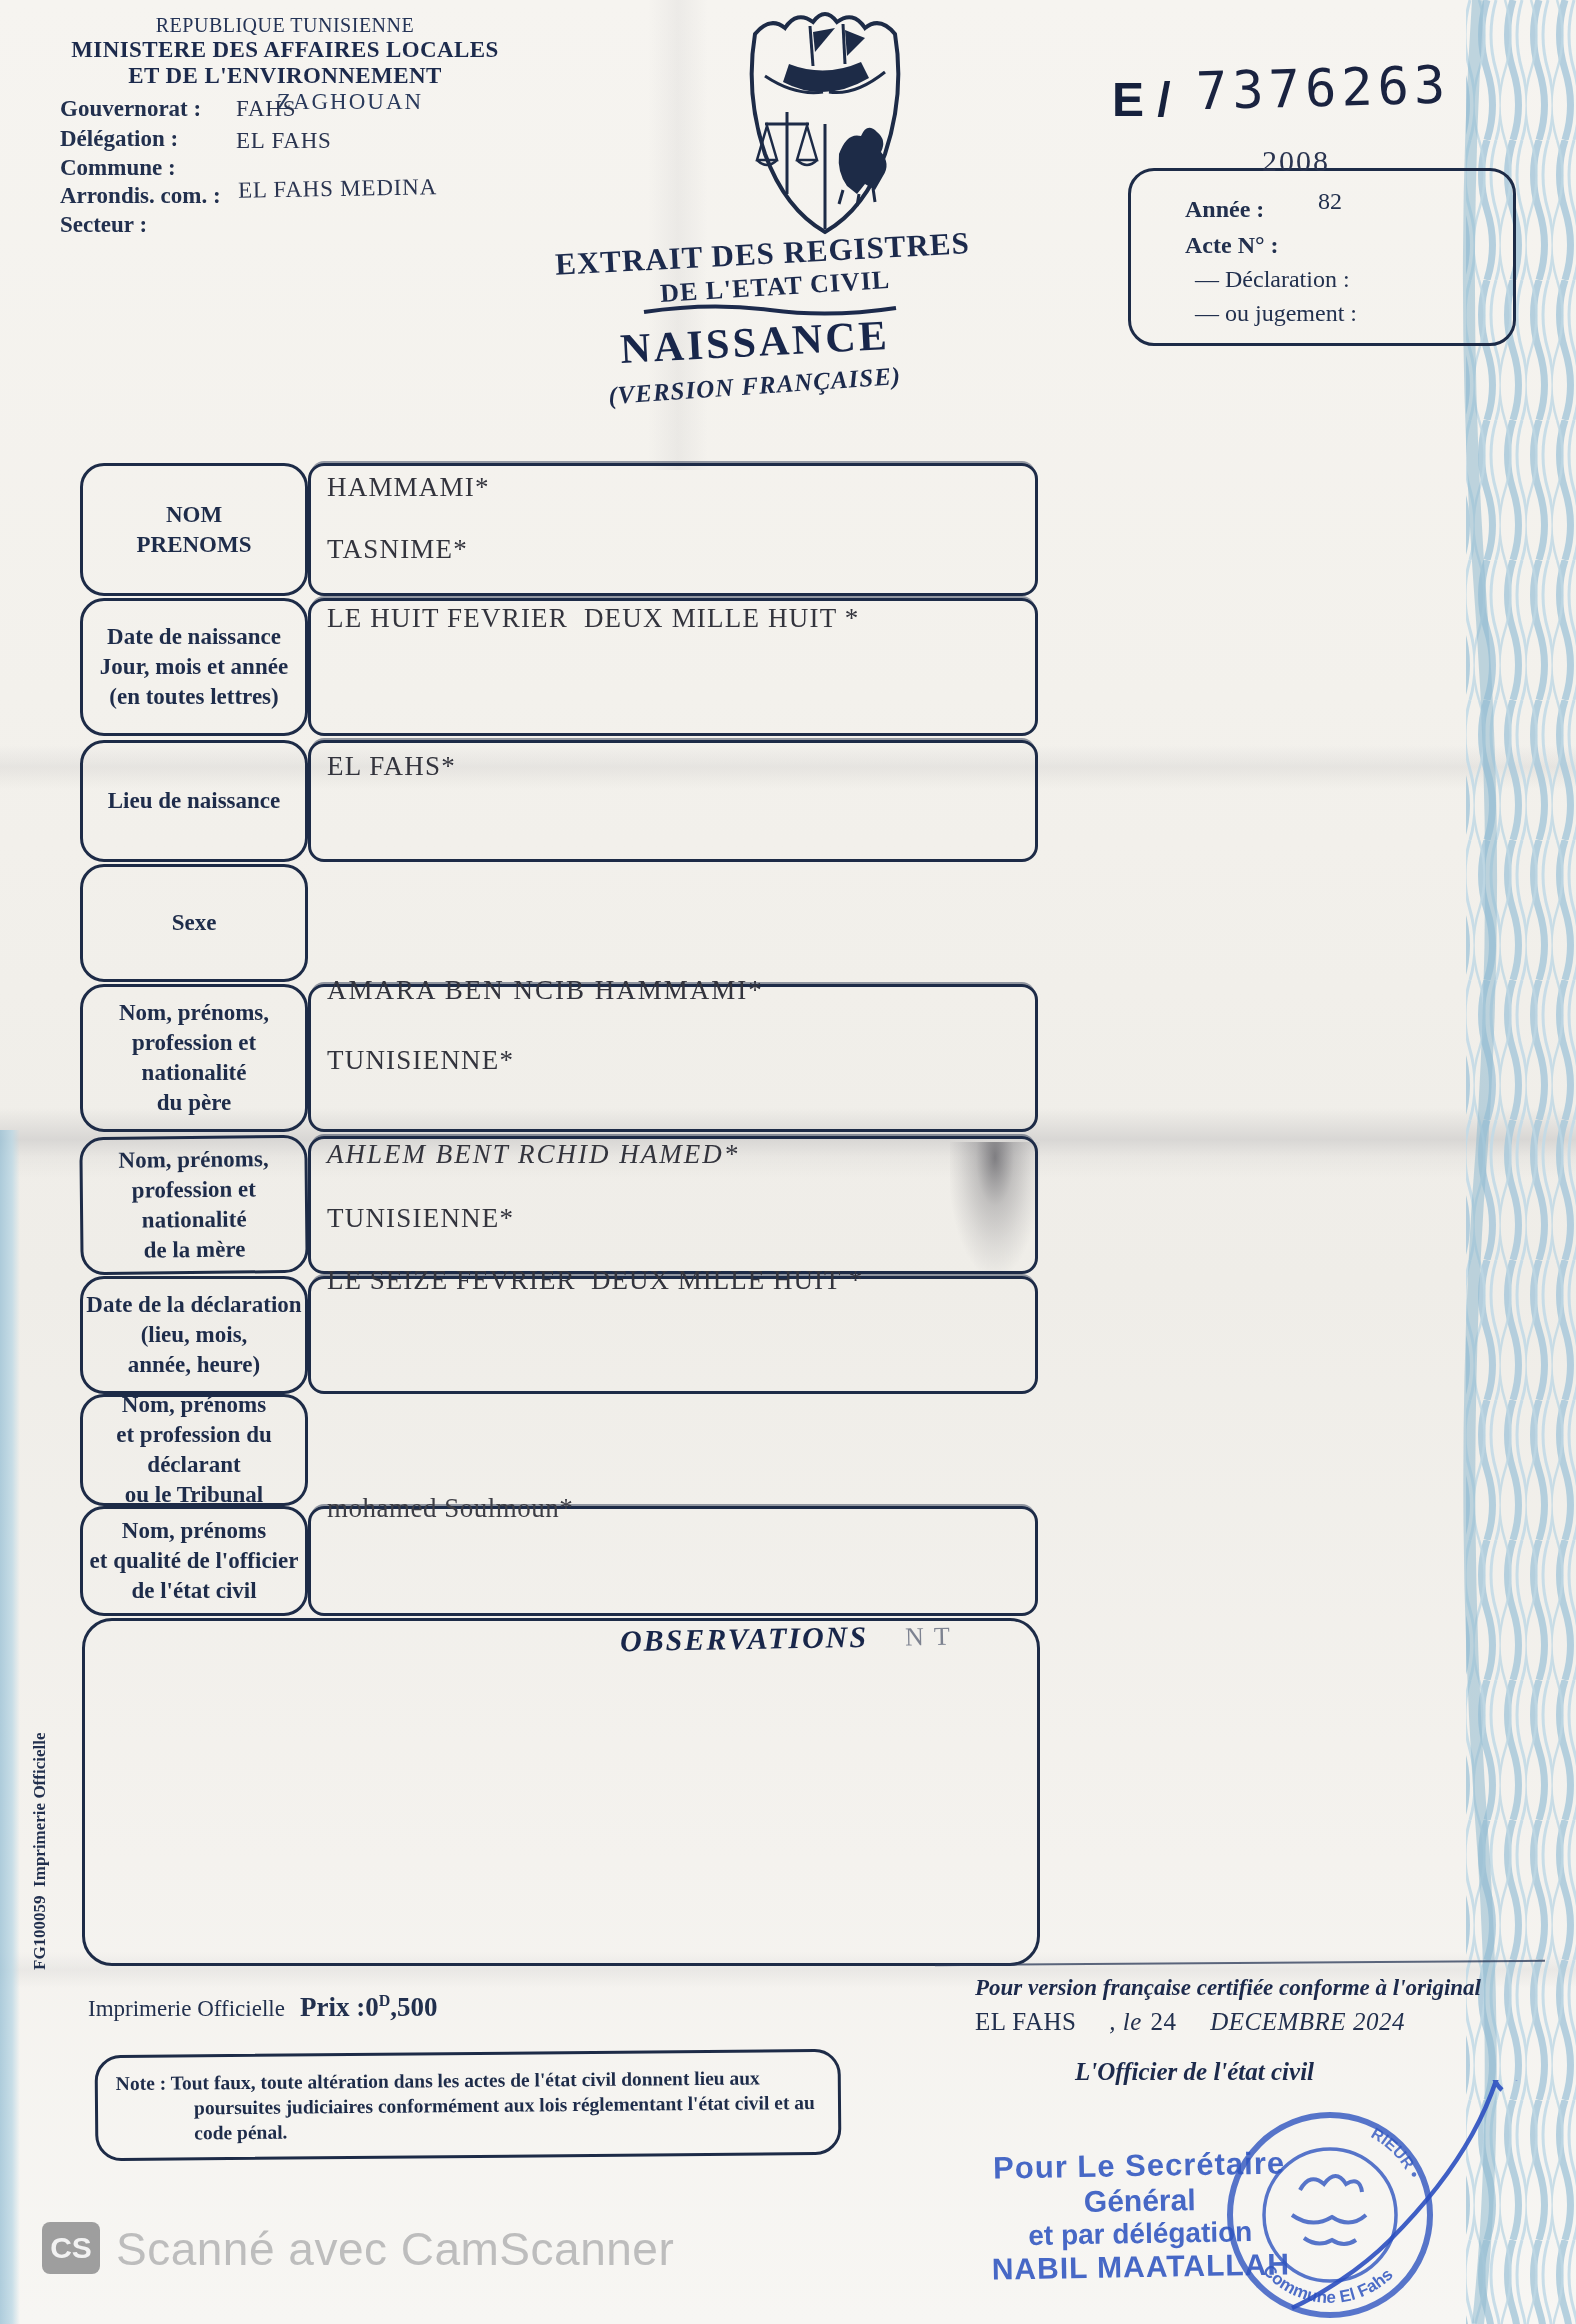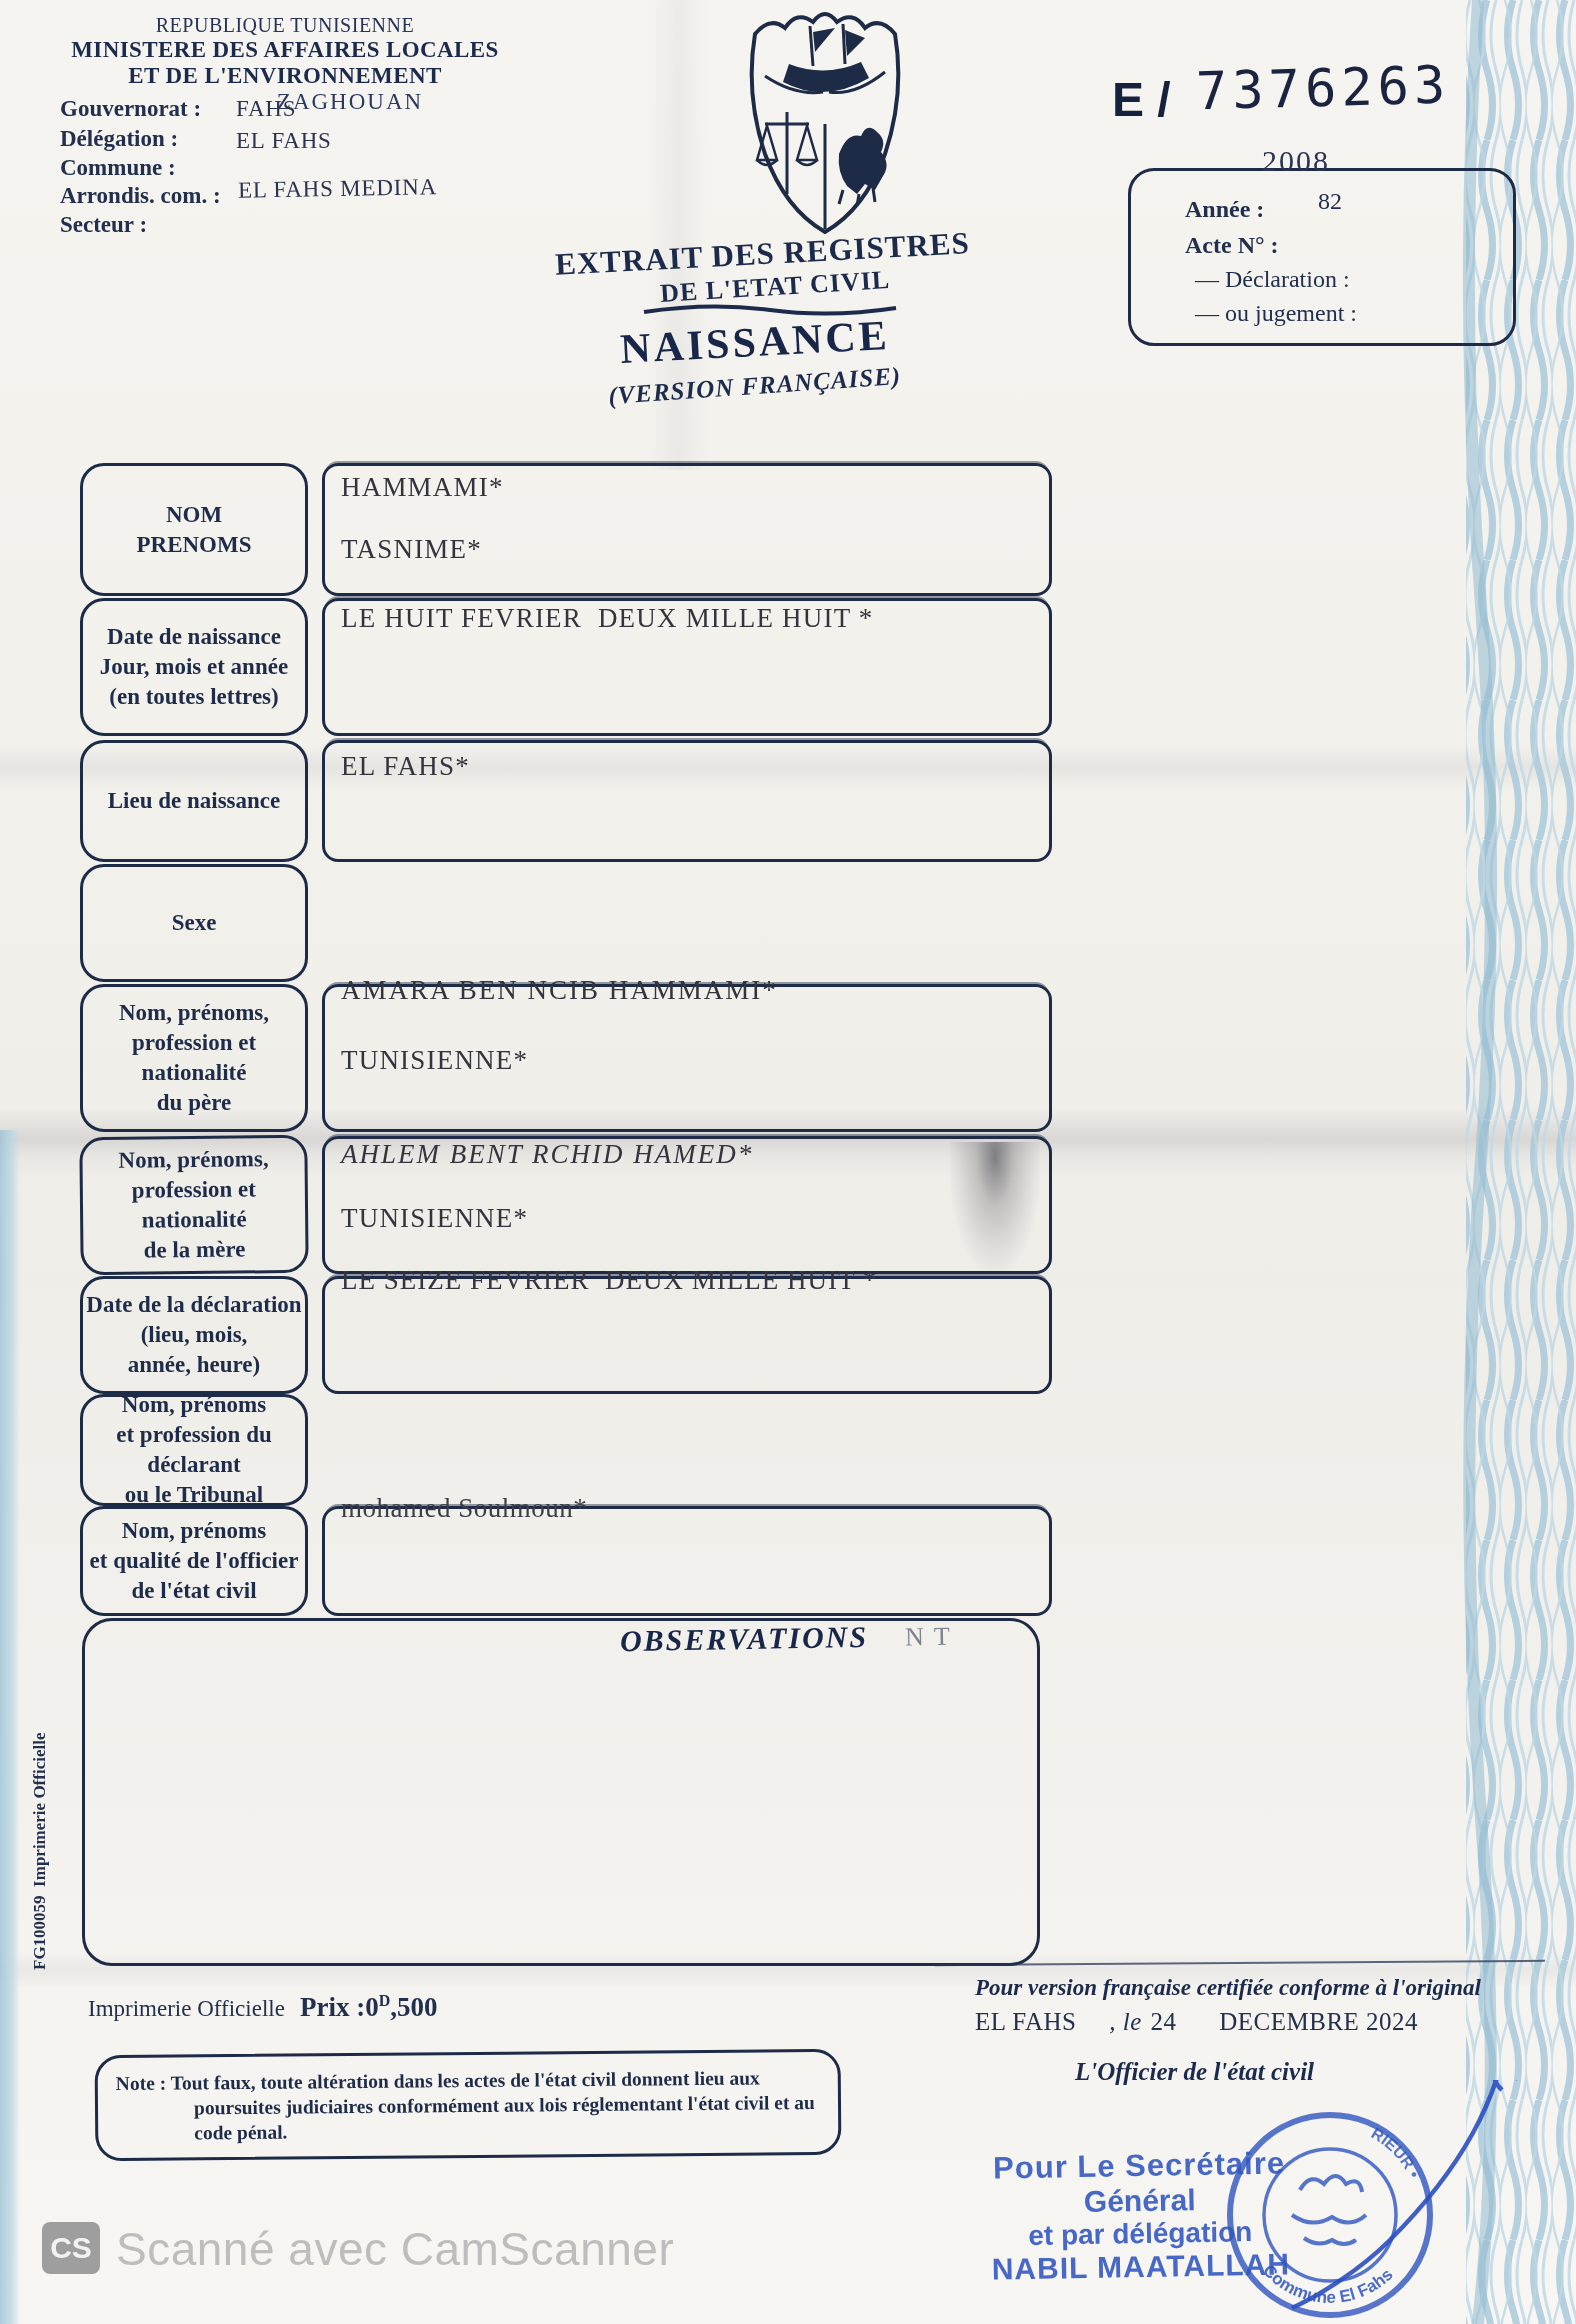--- a/index.html
+++ b/index.html
@@ -33,21 +33,21 @@
   .registry-box{left:1128px;top:168px;width:382px;height:172px;border:3px solid #1d2b47;border-radius:26px;background:transparent;}
   .reg-line{font-size:24px;color:#22304e;}
   .reg-bold{font-weight:bold;}
   
   .t1{font-size:31px;font-weight:bold;letter-spacing:1px;color:#1c2a4c;transform:rotate(-3deg);}
   .t2{font-size:26px;font-weight:bold;letter-spacing:1px;color:#1c2a4c;transform:rotate(-3.5deg);}
   .t3{font-size:42px;font-weight:bold;letter-spacing:3px;color:#18264a;transform:rotate(-3deg);}
   .t4{font-size:25px;font-style:italic;font-weight:bold;color:#1c2a4c;transform:rotate(-4deg);letter-spacing:1px;}
   
   .lbl-box{left:80px;width:222px;border:3px solid #1d2b47;border-radius:24px;display:flex;flex-direction:column;justify-content:center;align-items:center;text-align:center;background:transparent;}
-  .val-box{left:322px;width:724px;border:3px solid #1d2b47;border-radius:16px;background:transparent;box-shadow:0 -5px 0 -3px rgba(29,43,71,.45);}
+  .val-box{left:308px;width:724px;border:3px solid #1d2b47;border-radius:16px;background:transparent;box-shadow:0 -5px 0 -3px rgba(29,43,71,.45);}
   .lbl-line{font-size:23px;font-weight:bold;color:#1e2c4a;line-height:30px;}
   .val-line{position:absolute;left:16px;font-size:27px;color:#33343d;letter-spacing:1.2px;white-space:pre;font-family:"Liberation Serif",serif;}
   .obs-box{left:82px;top:1618px;width:952px;height:342px;border:3px solid #1d2b47;border-radius:30px;}
   .obs-title{left:620px;top:1622px;font-size:30px;font-weight:bold;font-style:italic;letter-spacing:2px;color:#18264a;transform:rotate(-1deg);}
   .obs-ghost{left:648px;top:1620px;font-size:26px;letter-spacing:10px;color:rgba(30,40,70,.55);transform:rotate(-1deg);}
   
   .margin-vert{left:30px;top:1640px;height:330px;writing-mode:vertical-rl;transform:rotate(180deg);font-size:17px;font-weight:bold;color:#22304e;white-space:pre;}
   .printer{left:88px;top:1996px;font-size:23px;color:#22304e;}
   .price{left:300px;top:1992px;font-size:27px;font-weight:bold;color:#22304e;}
   .price sup{font-size:16px;}
@@ -235,21 +235,21 @@
   <div class="abs note-box">
     <div class="note-text">Note : Tout faux, toute altération dans les actes de l'état civil donnent lieu aux poursuites judiciaires conformément aux lois réglementant l'état civil et au code pénal.</div>
   </div>
 
   <div class="abs cert-rule"></div>
   <div class="abs cert-statement">Pour version française certifiée conforme à l'original</div>
   <div class="abs cert-date">
     <span>EL FAHS</span>
     <span class="it" style="margin-left:26px;">, le</span>
     <span style="margin-left:2px;">24</span>
-    <span style="margin-left:36px;">DECEMBRE 2024</span>
+    <span style="margin-left:27px;font-style:italic;">DECEMBRE 2024</span>
   </div>
   <div class="abs officer-title">L'Officier de l'état civil</div>
 
   <div class="abs stamp-text">
     <div class="s1">Pour Le Secrétaire</div>
     <div class="s2">Général</div>
     <div class="s3">et par délégation</div>
     <div class="s4">NABIL MAATALLAH</div>
   </div>
 

